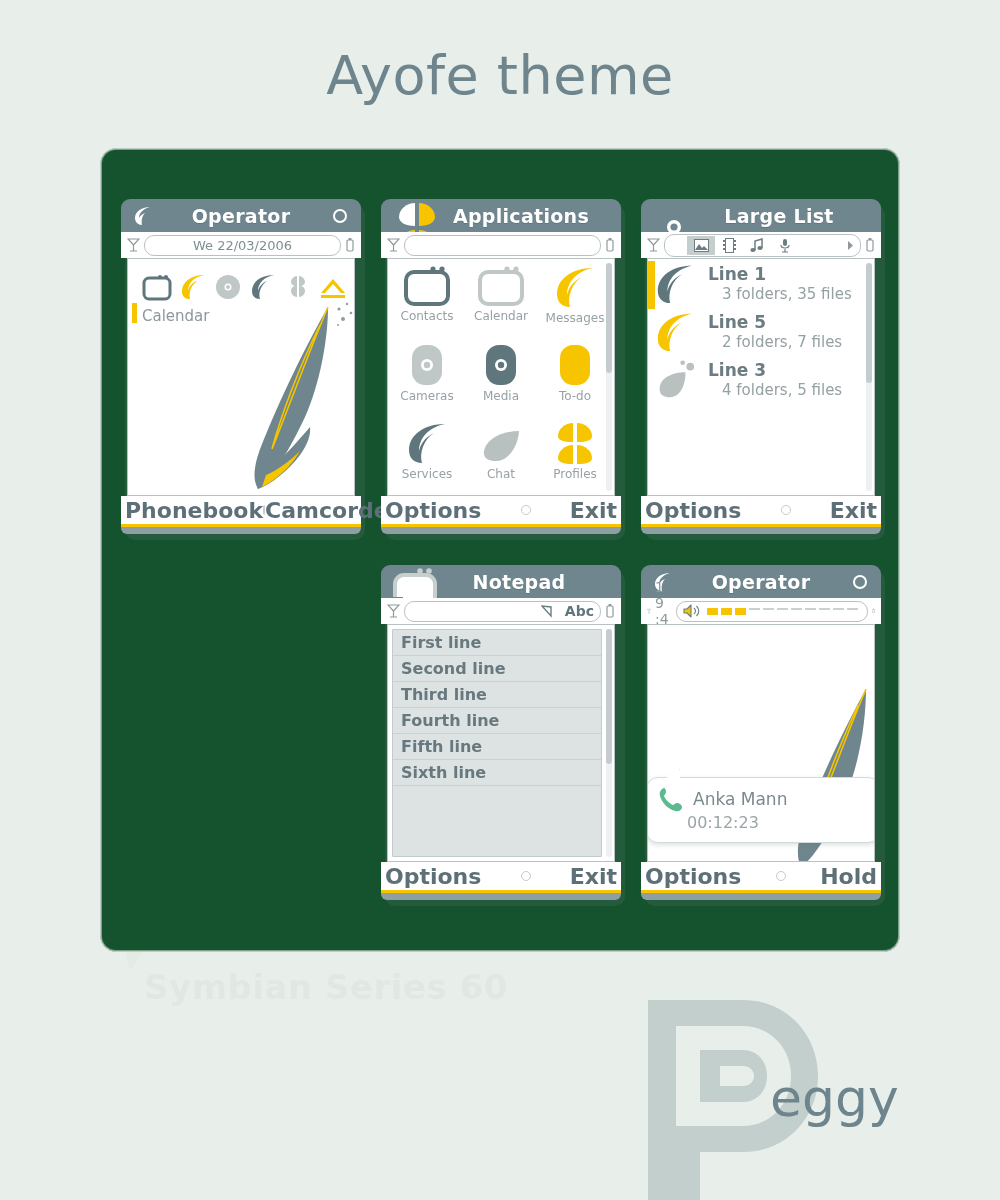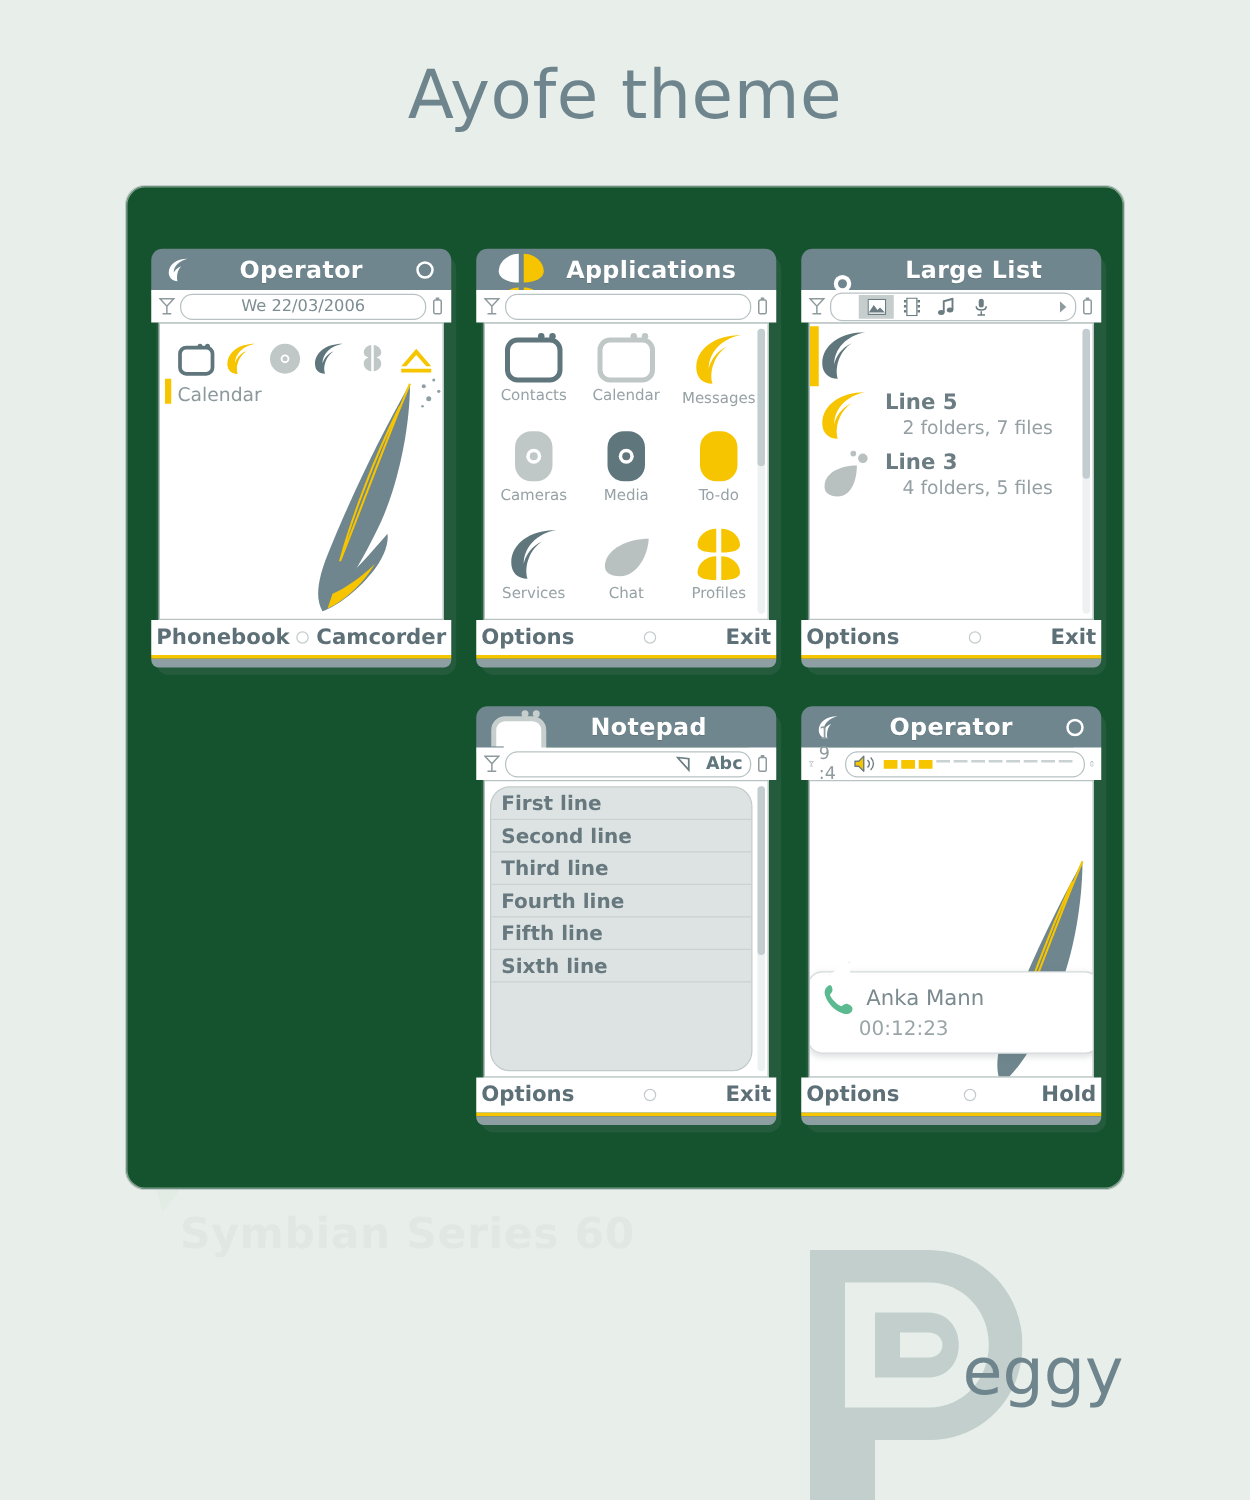--- a/index.html
+++ b/index.html
@@ -69,21 +69,21 @@
   }
   .screen-body{
     position:relative;background:#ffffff;height:238px;overflow:hidden;
     border:1px solid #b9c2c3;margin:0 6px;box-sizing:border-box;
   }
   .softkeys{
     position:relative;height:28px;background:#ffffff;
     display:flex;align-items:center;justify-content:space-between;
     padding:0 4px;box-sizing:border-box;
   }
-  .sk{font-size:17px;font-weight:700;color:#5e7077;font-family:"DejaVu Sans", sans-serif;}
+  .sk{font-size:22px;font-weight:700;color:#5e7077;font-family:"DejaVu Sans", sans-serif;}
   .sk-dot{width:8px;height:8px;border-radius:50%;border:1.5px solid #c3cccd;}
   .sk-underline{height:3px;background:#f6c500;}
   .sk-base{height:7px;background:#8d9fa2;border-radius:0 0 6px 6px;}
   
   .icon-row{display:flex;gap:7px;padding:14px 0 0 14px;align-items:center;}
   .home-label{
     padding:6px 0 0 14px;font-size:15px;color:#8b989c;position:relative;
   }
   .home-cursor{
     position:absolute;left:4px;top:2px;width:5px;height:20px;background:#f6c500;
@@ -126,21 +126,21 @@
     display:flex;align-items:center;gap:10px;padding:4px 4px 2px 4px;position:relative;
   }
   .list-icon{width:46px;display:flex;justify-content:center;}
   .list-texts{display:flex;flex-direction:column;}
   .list-title{font-size:17px;font-weight:700;color:#6b7c82;line-height:1.25;}
   .list-sub{font-size:15px;color:#95a0a4;line-height:1.25;padding-left:14px;}
   .list-sel{position:absolute;left:0;top:2px;width:7px;height:48px;background:#f6c500;}
   
   .note-area{
     position:absolute;left:4px;top:4px;right:12px;bottom:4px;
-    background:#dde3e3;border:1px solid #c2cbcb;border-radius:16px;overflow:hidden;
+    background:#dde3e3;border:1px solid #c2cbcb;border-radius:1px;overflow:hidden;
   }
   .note-line{
     font-size:16px;font-weight:700;color:#67797f;padding:3px 0 3px 8px;
     border-bottom:1px solid #c9d1d1;font-family:"DejaVu Sans", sans-serif;
   }
   
   .call-bubble{
     position:absolute;left:-2px;bottom:18px;width:234px;
     background:#ffffff;border:1px solid #d3dada;border-radius:12px;
     padding:8px 10px 10px 10px;box-sizing:border-box;
@@ -460,20 +460,24 @@
       <div class="scrollbar">
             <i style="top:0;height:120px;"></i>
           </div>
 
       <div class="list-row">
         <div class="list-sel"></div>
         <div class="list-icon">
           <svg width="44" height="42" viewBox="0 0 46 44">
             <path d="M41 3 C20 3 5 14 5 29 C5 37 10 42 18 42 C15 32 20 18 30 12 C21 16 16 24 15 30 C15 17 25 6 41 3 Z" fill="#5f767d"></path>
           </svg>
+        </div>
+        <div class="list-texts">
+          <div class="list-title">Line 1</div>
+          <div class="list-sub">3 folders, 35 files</div>
         </div>
       </div>
 
       <div class="list-row">
         <div class="list-icon">
           <svg width="44" height="42" viewBox="0 0 46 44">
             <path d="M41 3 C20 3 5 14 5 29 C5 37 10 42 18 42 C15 32 20 18 30 12 C21 16 16 24 15 30 C15 17 25 6 41 3 Z" fill="#f6c500"></path>
           </svg>
         </div>
         <div class="list-texts">

